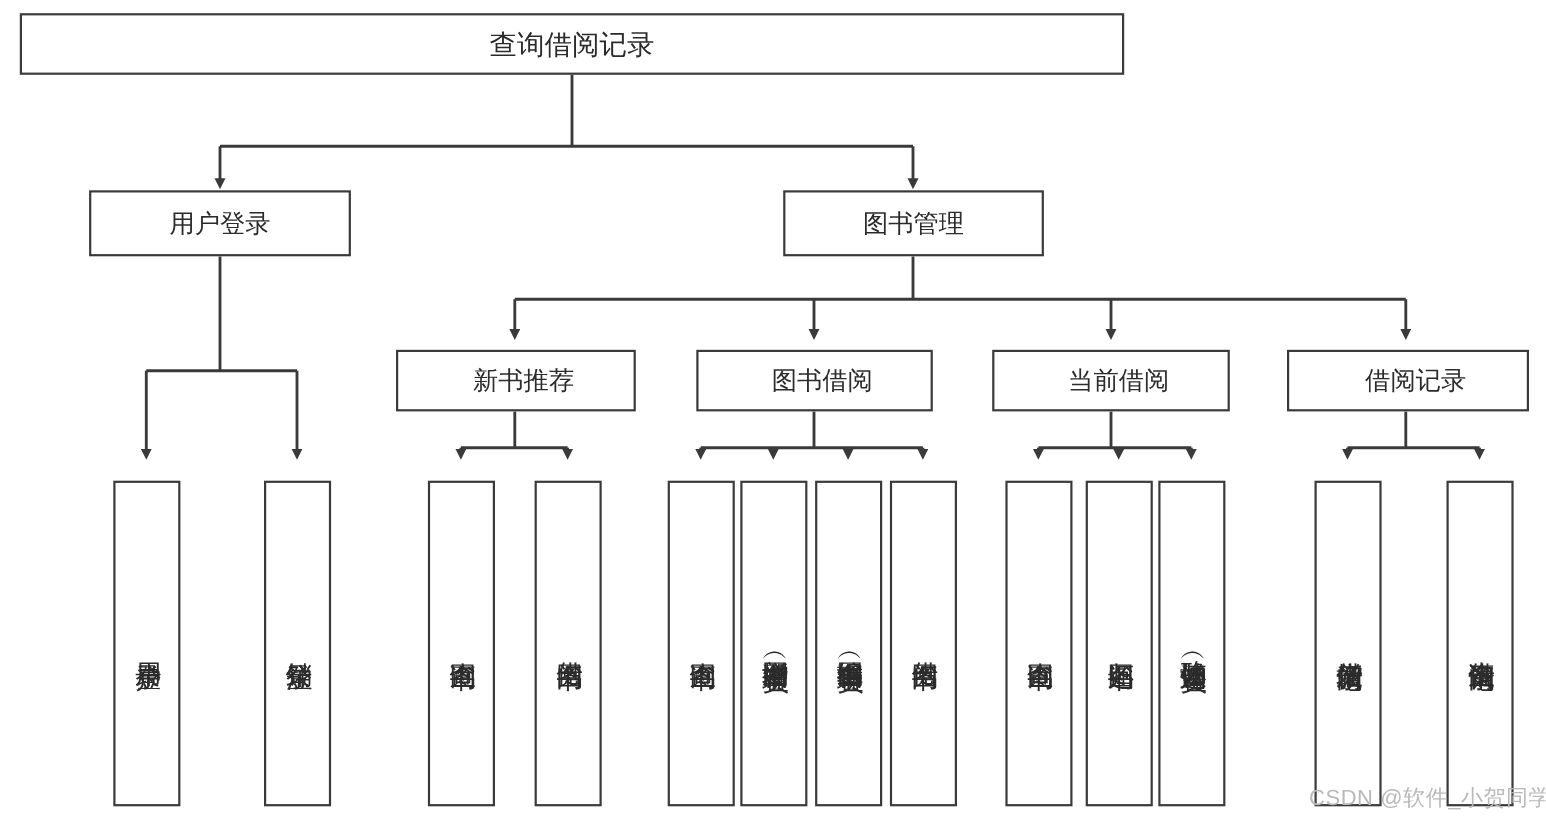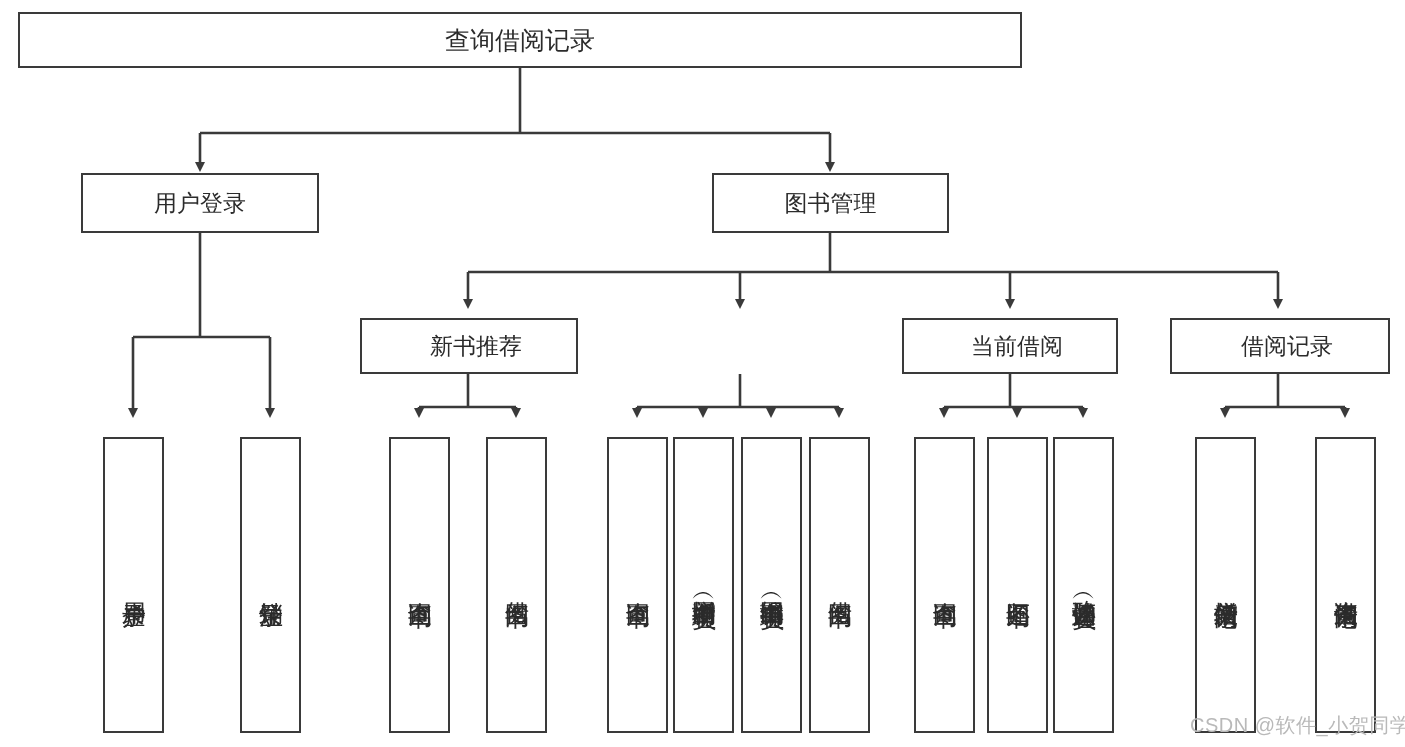--- a/index.html
+++ b/index.html
@@ -105,20 +105,23 @@
   <div class="node level1" style="left:81px;top:173px;width:238px;height:60px;">
     <span>用户登录</span>
   </div>
   <div class="node level1" style="left:712px;top:173px;width:237px;height:60px;font-family:Liberation Mono, monospace;">
     <span>图书管理</span>
   </div>
 
   <div class="node level2" style="left:360px;top:318px;width:218px;height:56px;">
     <span>新书推荐</span>
   </div>
+  <div class="node level2" style="left:633px;top:318px;width:215px;height:56px;">
+    <span>图书借阅</span>
+  </div>
   <div class="node level2" style="left:1170px;top:318px;width:220px;height:56px;">
     <span>借阅记录</span>
   </div>
   <div class="node level2" style="left:902px;top:318px;width:216px;height:56px;">
     <span>当前借阅</span>
   </div>
 
   <div class="node leaf" style="left:103px;top:437px;width:61px;height:296px;">
     <span class="leaf-text">用户登录</span>
   </div>

